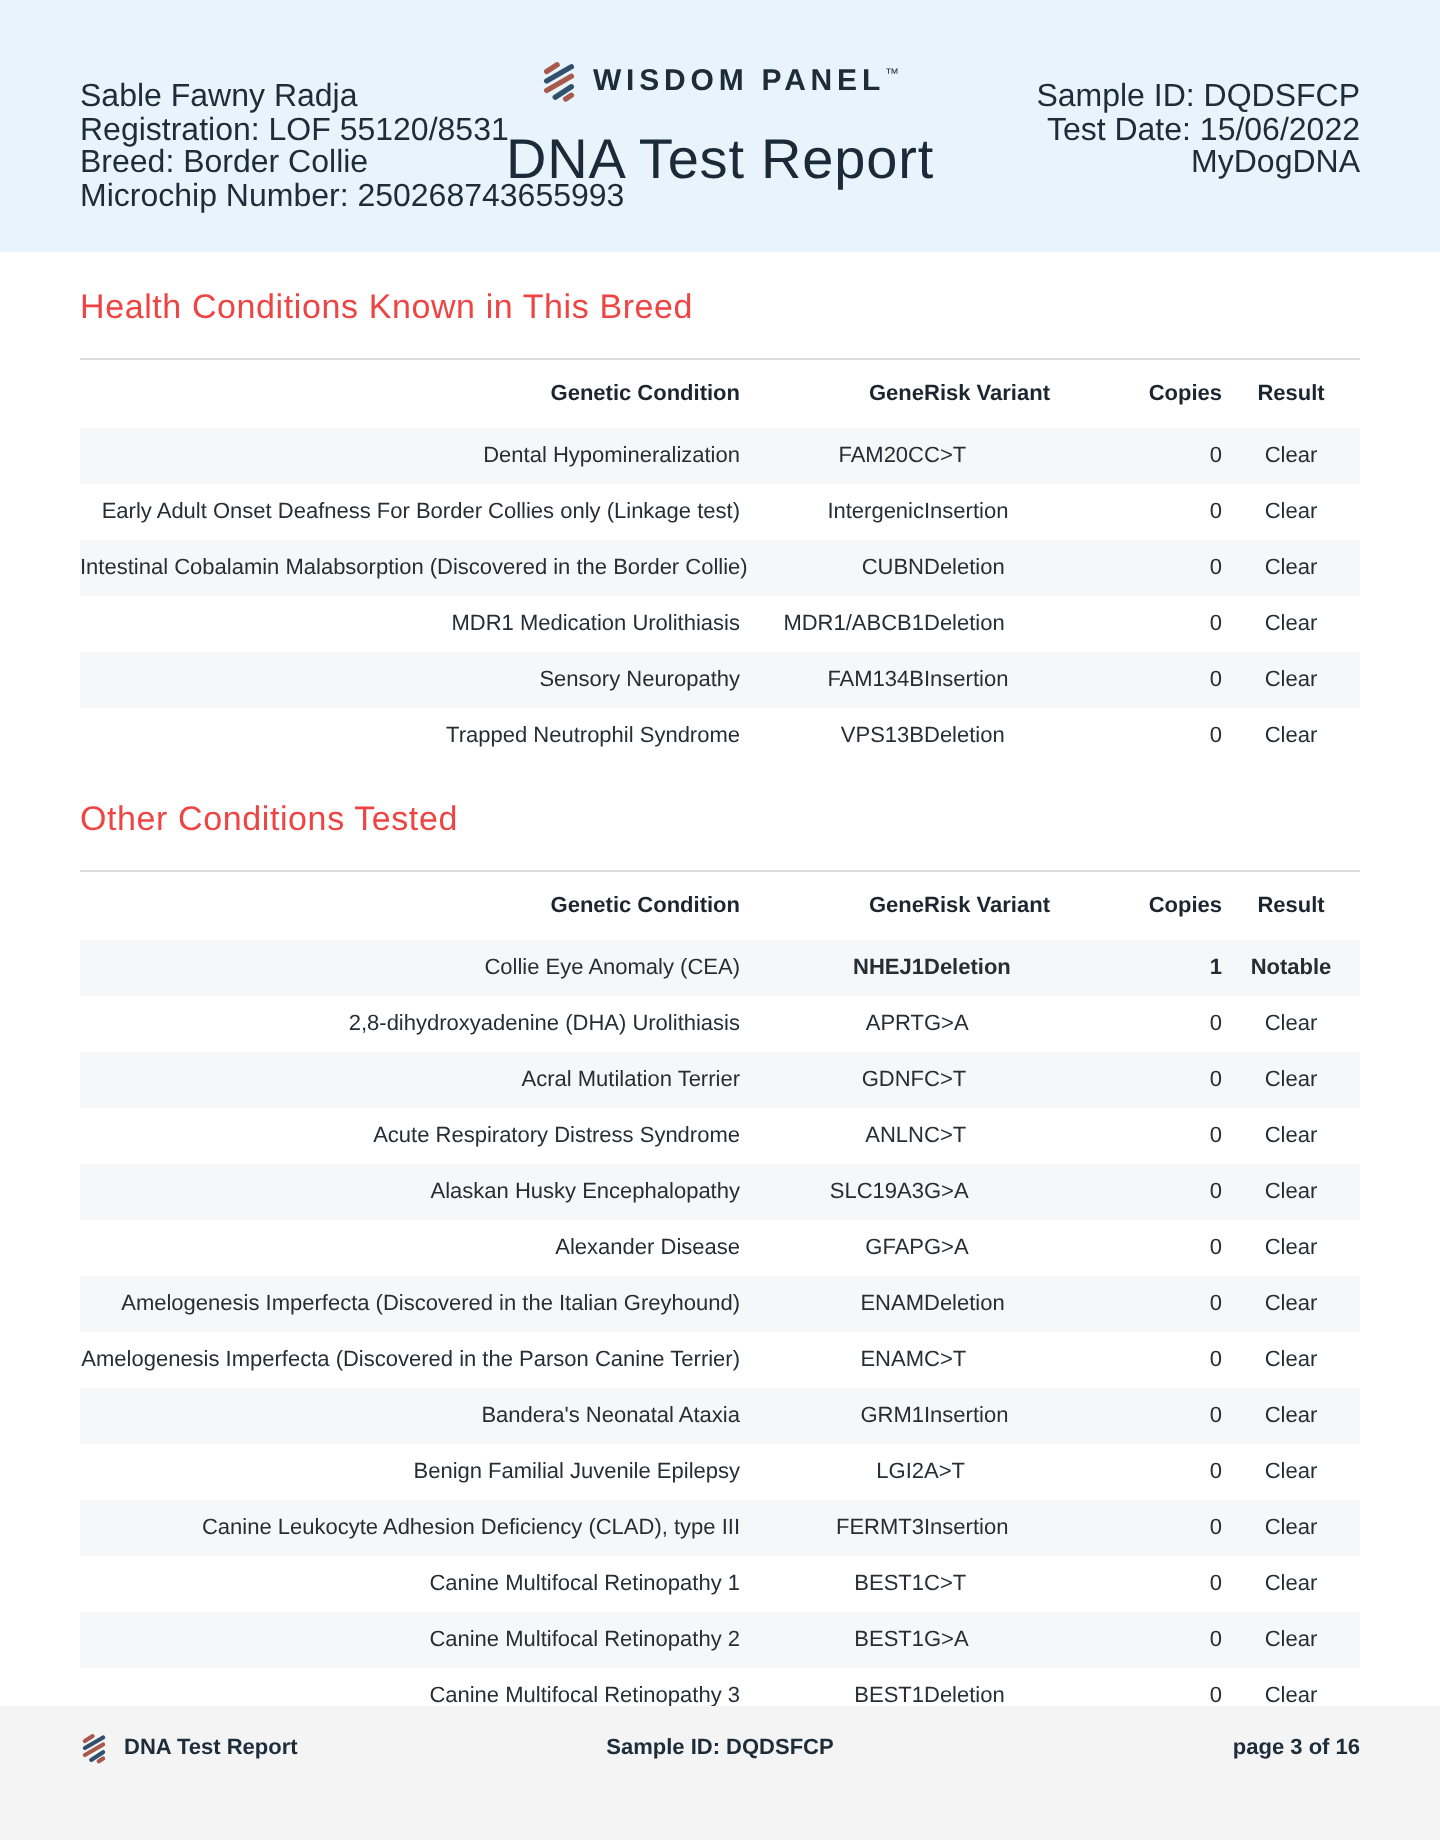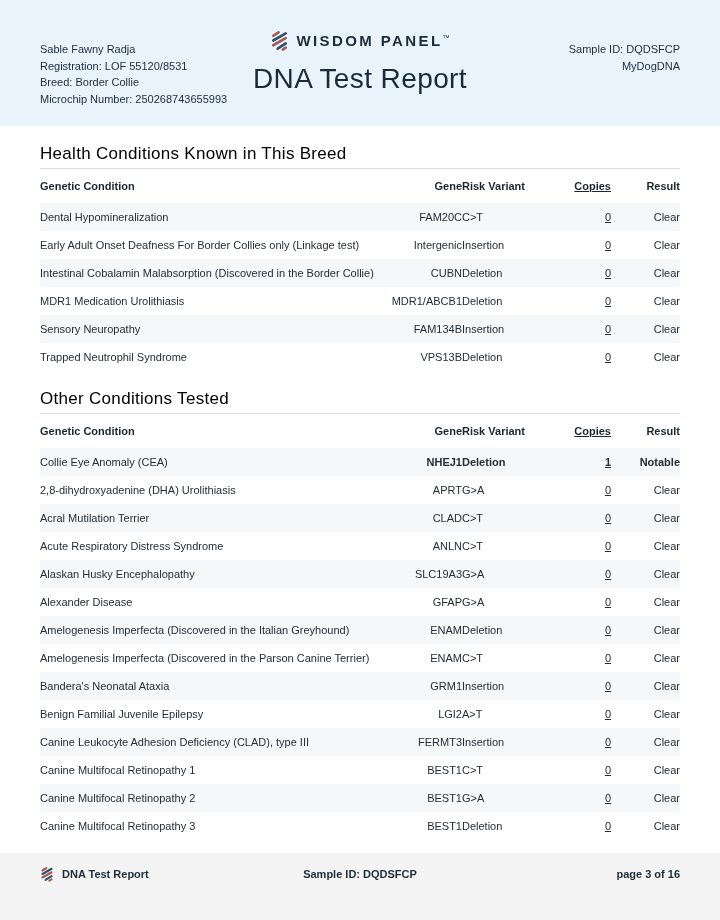--- a/index.html
+++ b/index.html
@@ -11,51 +11,51 @@
   }
 
   
   .header {
     height:126px; background:#e8f3fb;
     display:flex; justify-content:space-between;
     padding:0 40px;
   }
   .header-left { padding-top:41px; width:210px; }
   .header-left div, .header-right div {
-    font-size:11px; line-height:16.5px; color:#1d2c39; white-space:nowrap;
+    font-size:16px; line-height:16.5px; color:#1d2c39; white-space:nowrap;
   }
   .header-center { text-align:center; padding-top:28px; flex:1; }
   .logo-row { display:inline-flex; align-items:center; gap:7px; height:24px; }
   .wordmark {
     font-size:15px; font-weight:600; letter-spacing:2.4px; color:#1d2c39; white-space:nowrap;
   }
   .wordmark sup { font-size:7px; font-weight:400; letter-spacing:0; vertical-align:6px; }
   .report-title {
     margin-top:8px; font-size:28px; font-weight:400; letter-spacing:0.4px; color:#1b2a38;
   }
   .header-right { padding-top:41px; width:210px; text-align:right; }
 
   
   .content { padding:0 40px; }
   .section-title {
     margin-top:18px; font-size:17px; font-weight:400; letter-spacing:0.3px;
-    color:#000000; padding-bottom:4px; border-bottom:1px solid #d9dde0;
+    color:#ef4444; padding-bottom:15px; border-bottom:1px solid #d9dde0;
   }
   .section-title.second { }
   table { width:100%; border-collapse:collapse; table-layout:fixed; }
   th, td { padding:0; white-space:nowrap; overflow:visible; font-size:11px; }
   thead th { height:34px; font-weight:700; color:#1d2630; vertical-align:middle; }
   tbody td { height:28px; color:#252d35; vertical-align:middle; }
   tbody tr:nth-child(odd) { background:#f6f7f8; }
   tr.emph td:not(.c0) { font-weight:700; }
-  .c0 { width:330px; text-align:left; }
+  .c0 { width:330px; text-align:right; }
   .c1 { width:92px;  text-align:right; }
   .c2 { width:86px;  text-align:left; }
-  .c3 { width:63px;  text-align:right;text-decoration:underline; }
-  .c4 { width:69px;  text-align:right; }
+  .c3 { width:63px;  text-align:right; }
+  .c4 { width:69px;  text-align:center; }
 
   
   .footer {
     position:absolute; left:0; right:0; bottom:0; height:67px;
     background:#f4f4f5; padding:11px 40px 0 40px;
     display:flex; align-items:flex-start; justify-content:space-between;
   }
   .footer-left { display:flex; align-items:center; gap:8px; width:210px; }
   .footer-center { flex:1; text-align:center; }
   .footer-right { width:210px; text-align:right; }
@@ -87,20 +87,21 @@
             <path d="M13.5 20.5 L16.5 18.5" stroke="#a8594c"></path>
           </g>
         </svg>
         <span class="wordmark"><span>WISDOM PANEL</span><sup>™</sup></span>
       </div>
       <div class="report-title">DNA Test Report</div>
     </div>
 
     <div class="header-right">
       <div>Sample ID: DQDSFCP</div>
+      <div>Test Date: 15/06/2022</div>
       <div>MyDogDNA</div>
     </div>
   </div>
 
   <div class="content">
     <h2 class="section-title">Health Conditions Known in This Breed</h2>
     <table>
       <thead>
           <tr>
             <th class="c0">Genetic Condition</th>
@@ -177,21 +178,21 @@
           </tr>
           <tr>
             <td class="c0">2,8-dihydroxyadenine (DHA) Urolithiasis</td>
             <td class="c1">APRT</td>
             <td class="c2">G&gt;A</td>
             <td class="c3">0</td>
             <td class="c4">Clear</td>
           </tr>
           <tr>
             <td class="c0">Acral Mutilation Terrier</td>
-            <td class="c1">CLAD</td>
+            <td class="c1">GDNF</td>
             <td class="c2">C&gt;T</td>
             <td class="c3">0</td>
             <td class="c4">Clear</td>
           </tr>
           <tr>
             <td class="c0">Acute Respiratory Distress Syndrome</td>
             <td class="c1">ANLN</td>
             <td class="c2">C&gt;T</td>
             <td class="c3">0</td>
             <td class="c4">Clear</td>

